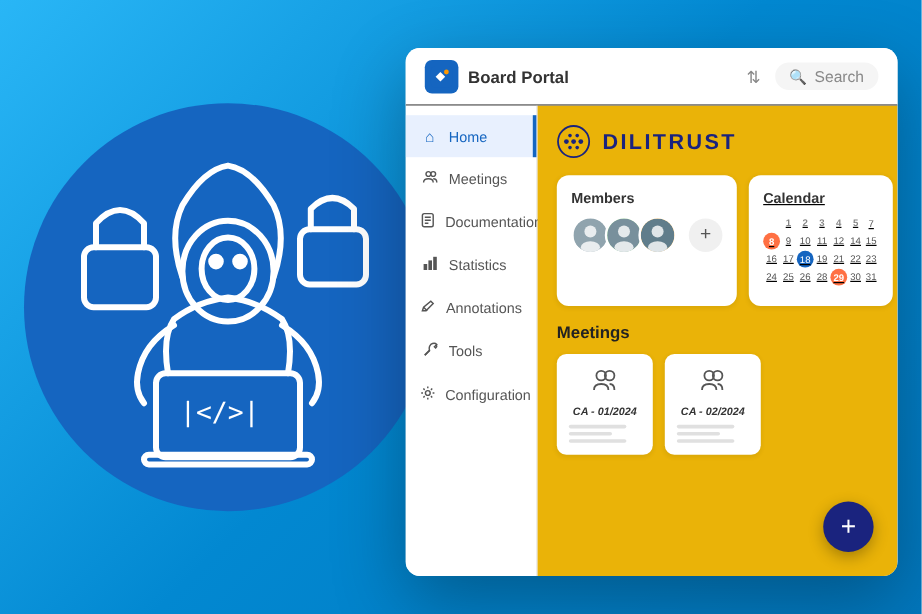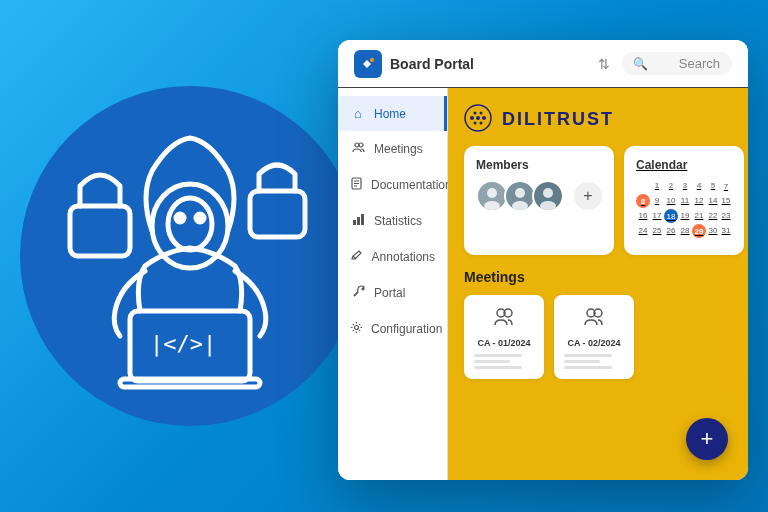--- a/index.html
+++ b/index.html
@@ -104,21 +104,20 @@
     }
 
     .search-icon-svg {
       color: #888;
       font-size: 12px;
     }
 
     .search-text {
       font-size: 13px;
       color: #888;
-      margin-left: 24px;
     }
 
     
     .main-content {
       display: flex;
       flex: 1;
       overflow: hidden;
     }
 
     
@@ -305,20 +304,21 @@
     .meeting-card {
       background: white;
       border-radius: 8px;
       padding: 10px;
       width: 80px;
       box-shadow: 0 1px 4px rgba(0,0,0,0.08);
       display: flex;
       flex-direction: column;
       align-items: center;
       gap: 6px;
+      font-style: italic;
     }
 
     .meeting-icon {
       font-size: 18px;
       color: #555;
     }
 
     .meeting-label {
       font-size: 9px;
       color: #333;
@@ -466,21 +466,21 @@
         </span>
         <span>Annotations</span>
       </div>
       <div class="nav-item">
         <span class="nav-icon">
           <svg width="13" height="13" viewBox="0 0 13 13" fill="none">
             <path d="M2 11 L6 7 Q5 4 7 2 Q10 0 12 2 L10 4 L11 5 Q13 3 11 2" stroke="#555" stroke-width="1.2" fill="none"></path>
             <path d="M2 11 L6 7" stroke="#555" stroke-width="1.5"></path>
           </svg>
         </span>
-        <span>Portal</span>
+        <span>Tools</span>
       </div>
       <div class="nav-item">
         <span class="nav-icon">
           <svg width="13" height="13" viewBox="0 0 13 13" fill="none">
             <circle cx="6.5" cy="6.5" r="2" stroke="#555" stroke-width="1.2"></circle>
             <path d="M6.5 1 V2.5 M6.5 10.5 V12 M1 6.5 H2.5 M10.5 6.5 H12 M2.8 2.8 L3.9 3.9 M9.1 9.1 L10.2 10.2 M10.2 2.8 L9.1 3.9 M3.9 9.1 L2.8 10.2" stroke="#555" stroke-width="1.2"></path>
           </svg>
         </span>
         <span>Configuration</span>
       </div>

